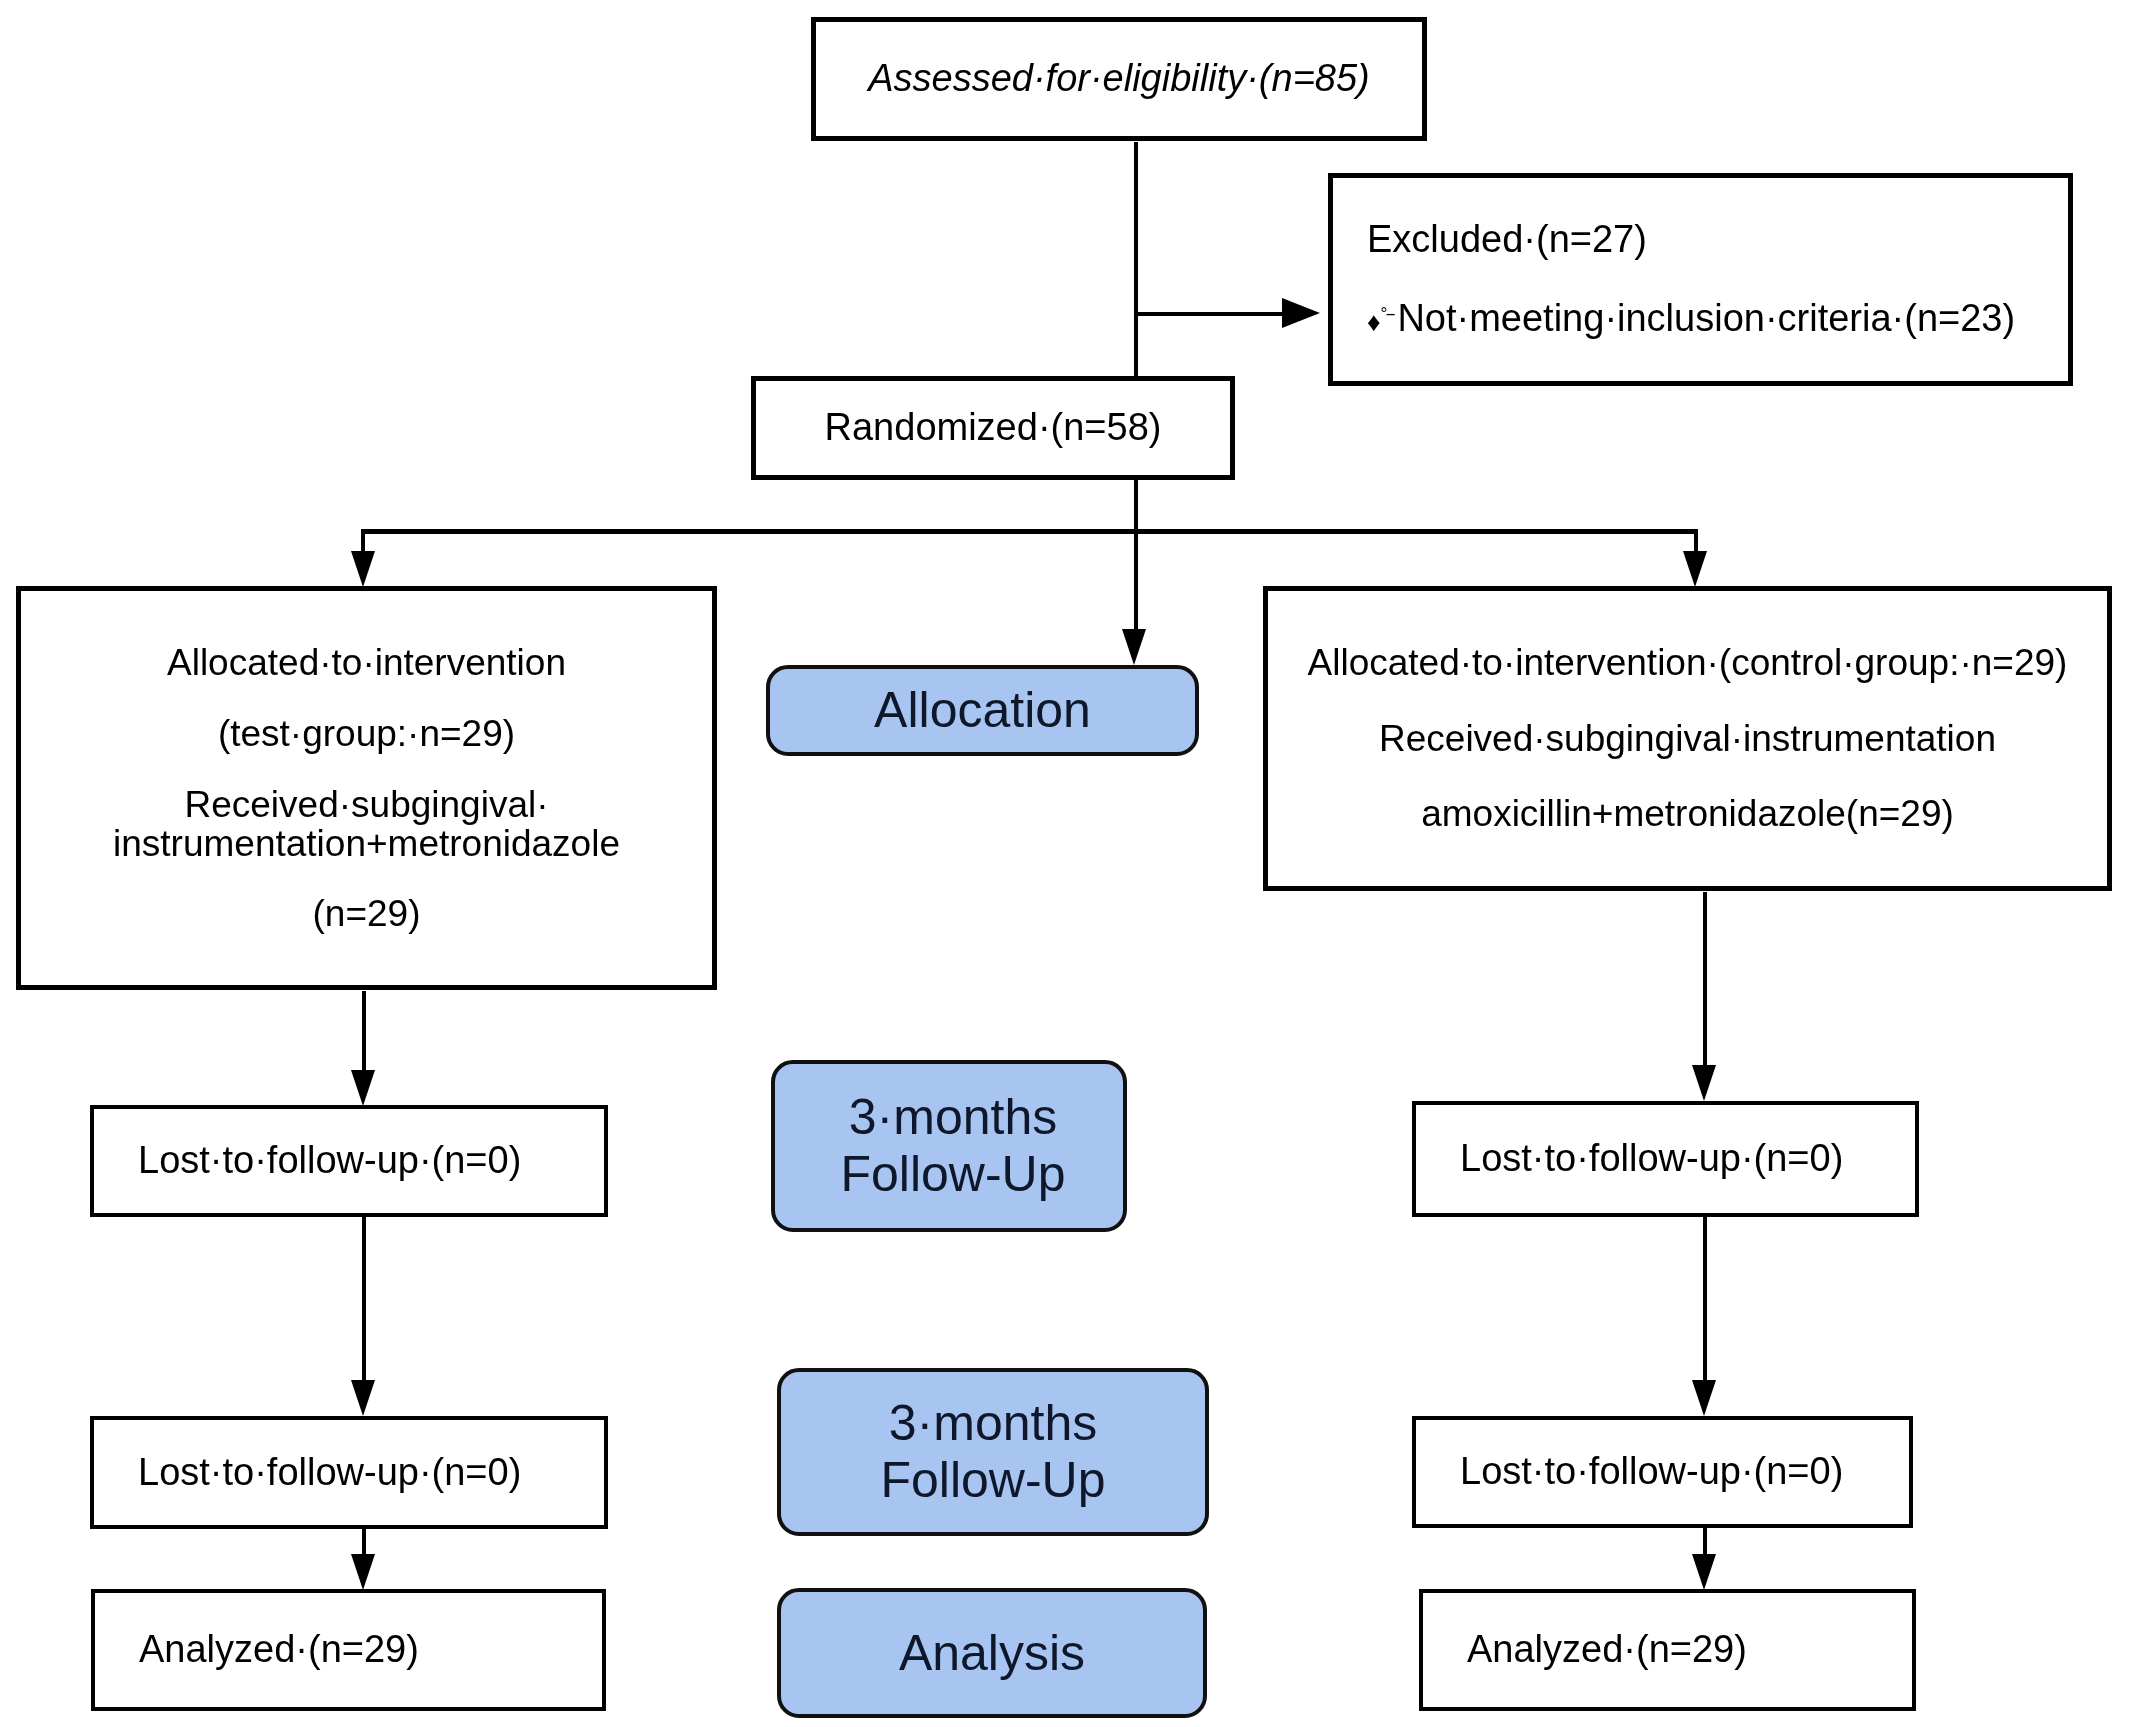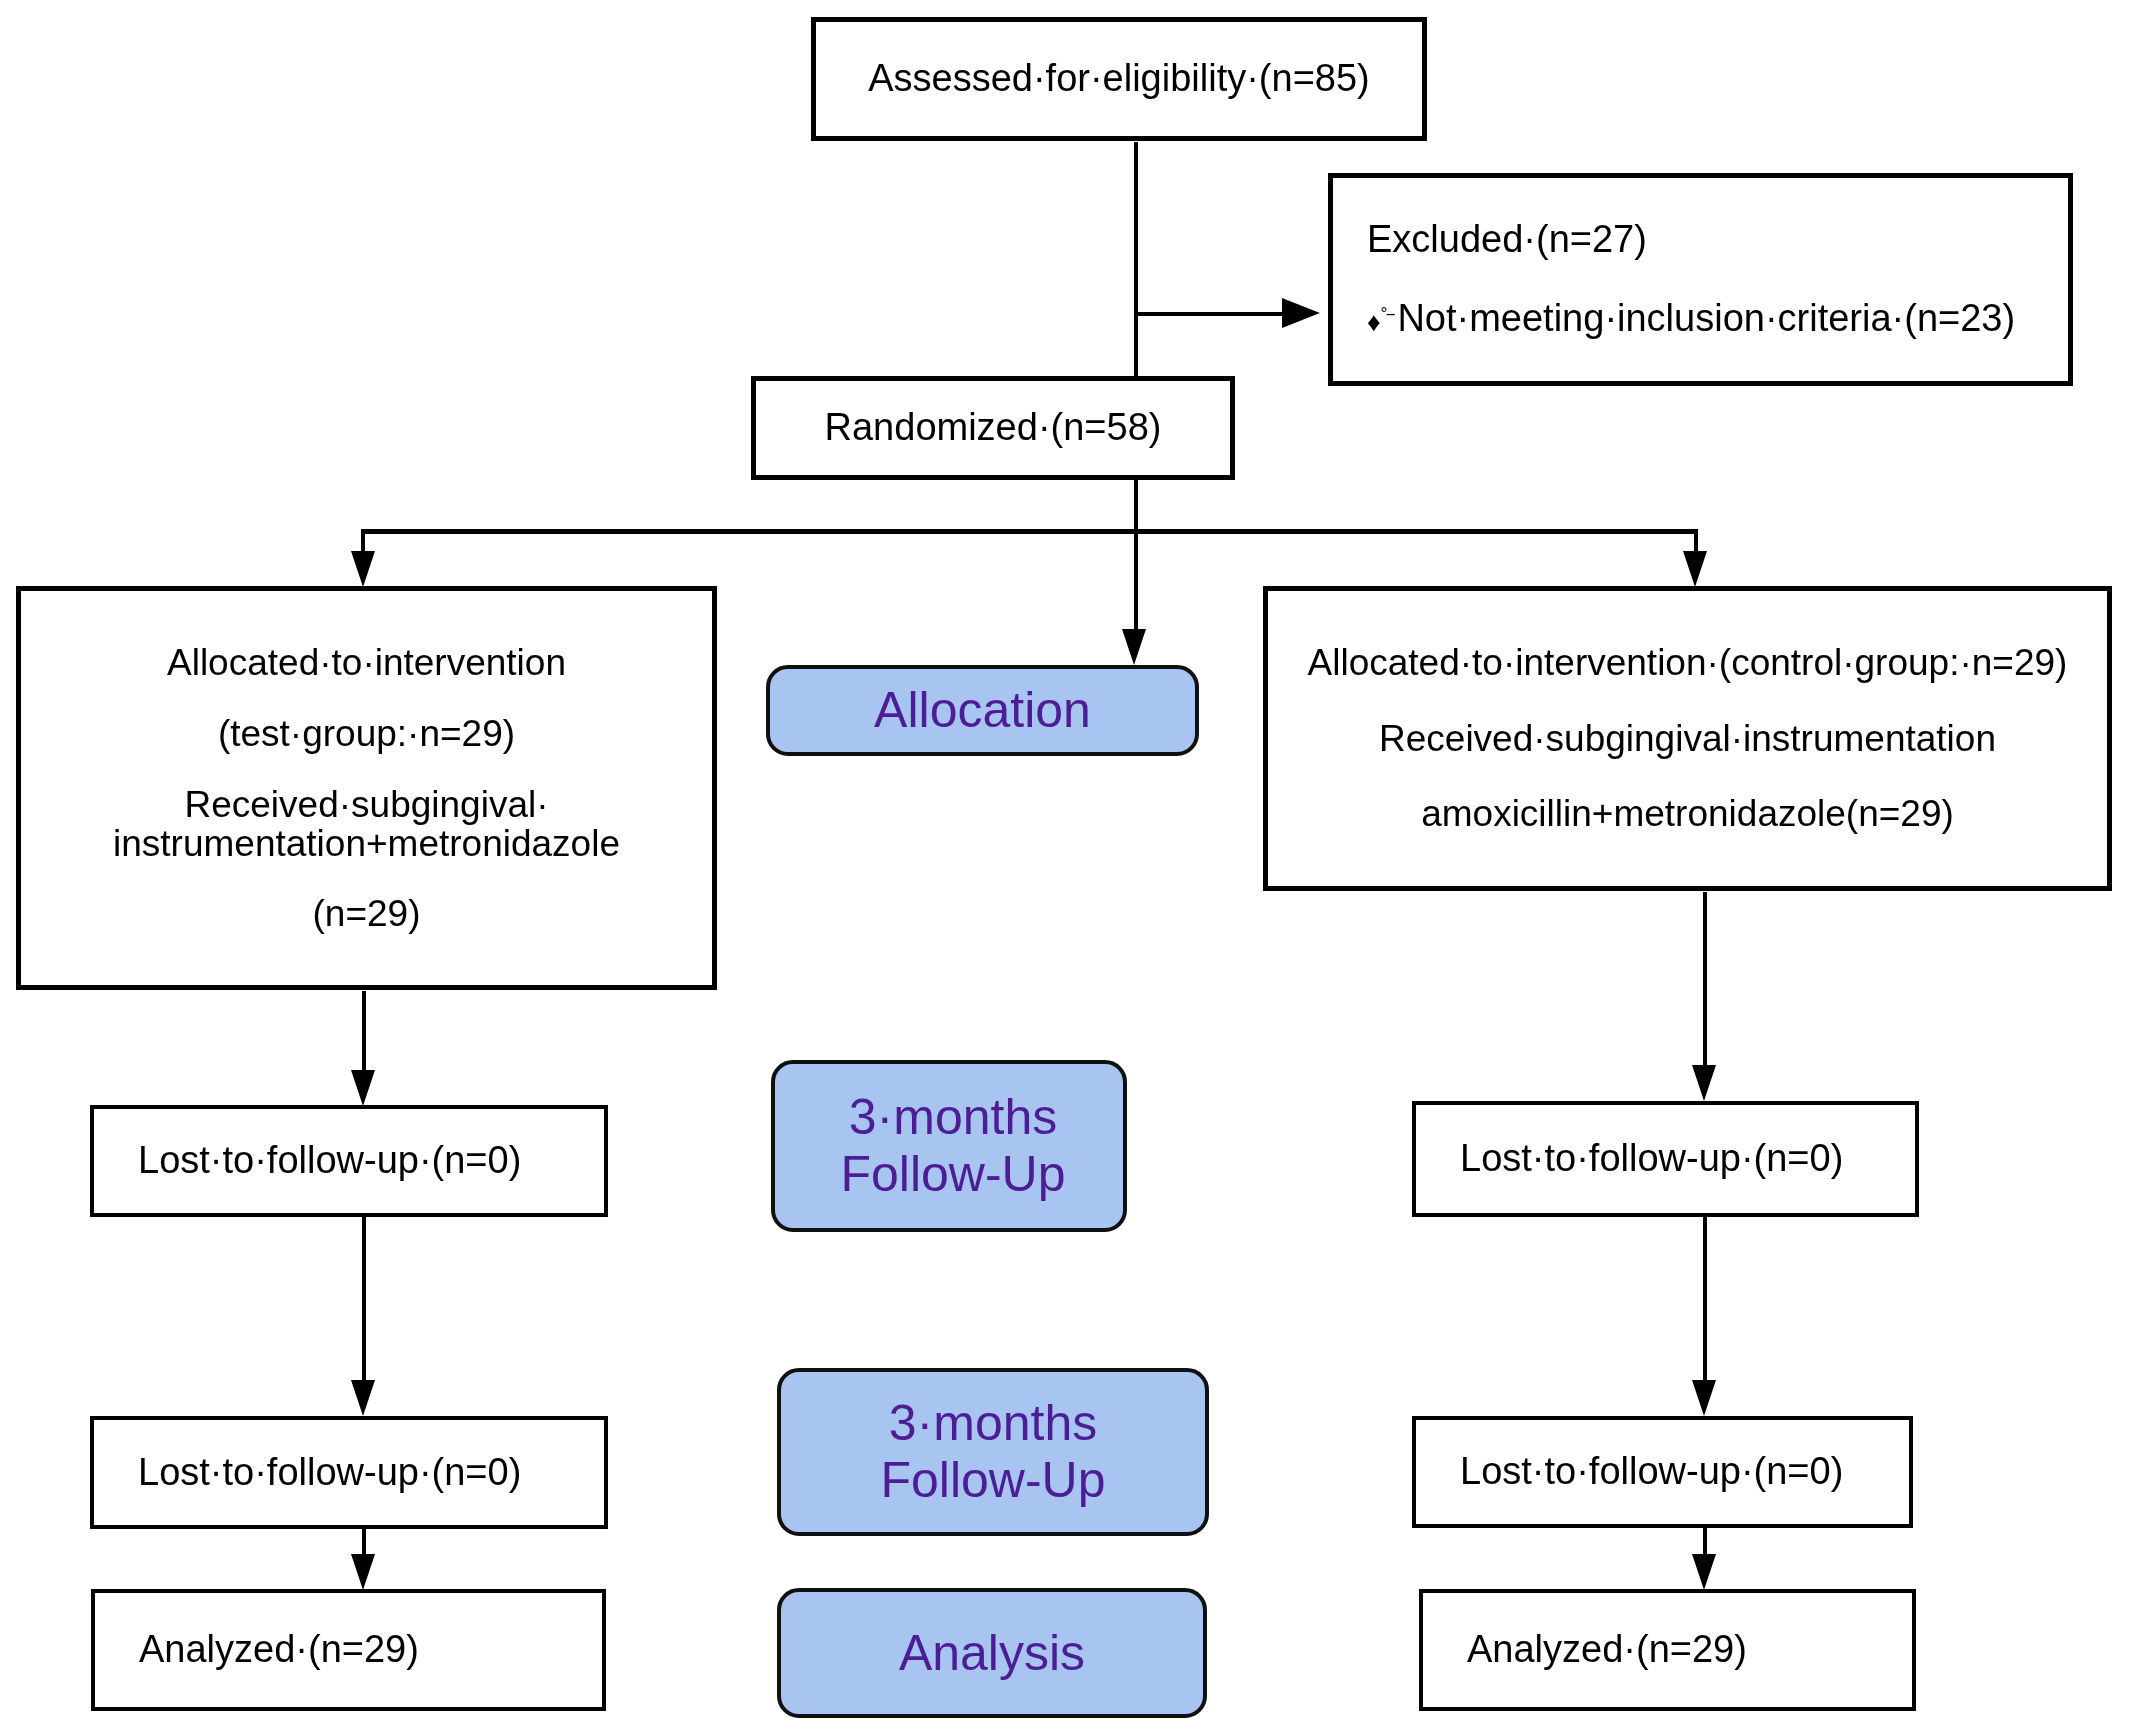--- a/index.html
+++ b/index.html
@@ -11,21 +11,21 @@
     position:absolute;box-sizing:border-box;background:#ffffff;
     border:5.2px solid #000;font-size:38px;line-height:1.15;color:#000;
   }
   .center{display:flex;align-items:center;justify-content:center;text-align:center;}
   .vleft{display:flex;align-items:center;justify-content:flex-start;padding-left:44px;}
   .col{display:flex;flex-direction:column;justify-content:center;text-align:center;}
   .col p{margin:0;font-size:37px;line-height:1.12;}
   .tight{line-height:1.06 !important;}
   .blue-box{
     position:absolute;box-sizing:border-box;background:#A8C5F2;
-    border:4.6px solid #101010;border-radius:22px;color:#4c1d95;
+    border:4.6px solid #101010;border-radius:22px;color:#0f172a;
     display:flex;flex-direction:column;align-items:center;justify-content:center;
     text-align:center;font-size:50px;line-height:1.14;
   }
   .line{position:absolute;background:#000;}
   .ah-down{position:absolute;width:0;height:0;
     border-left:12px solid transparent;border-right:12px solid transparent;
     border-top:36px solid #000;}
   .ah-right{position:absolute;width:0;height:0;
     border-top:15.6px solid transparent;border-bottom:15.6px solid transparent;
     border-left:38px solid #000;}
@@ -65,21 +65,21 @@
 
   <div class="line" style="left:1703px;top:1216px;width:3.5px;height:165px;"></div>
   <div class="ah-down" style="left:1692px;top:1380px;"></div>
 
   <div class="line" style="left:362px;top:1528px;width:3.5px;height:28px;"></div>
   <div class="ah-down" style="left:351px;top:1554px;"></div>
 
   <div class="line" style="left:1703px;top:1527px;width:3.5px;height:29px;"></div>
   <div class="ah-down" style="left:1692px;top:1554px;"></div>
 
-  <div class="box center" style="left:811px;top:17.3px;width:616px;height:124px;">
+  <div class="box center" style="left:811px;top:17.3px;width:616px;height:124px;font-style:italic;">
     <span>Assessed·for·eligibility·(n=85)</span>
   </div>
 
   <div class="box" style="left:1320px;top:173px;width:745px;height:213px;display:flex;flex-direction:column;justify-content:center;row-gap:35px;padding-left:34px;margin-left:8px;">
     <div>
       <span>Excluded·(n=27)</span>
     </div>
     <div>
       <span class="bullet-diamond">♦</span><span class="bullet-mark">°--</span><span>Not·meeting·inclusion·criteria·(n=23)</span>
     </div>

